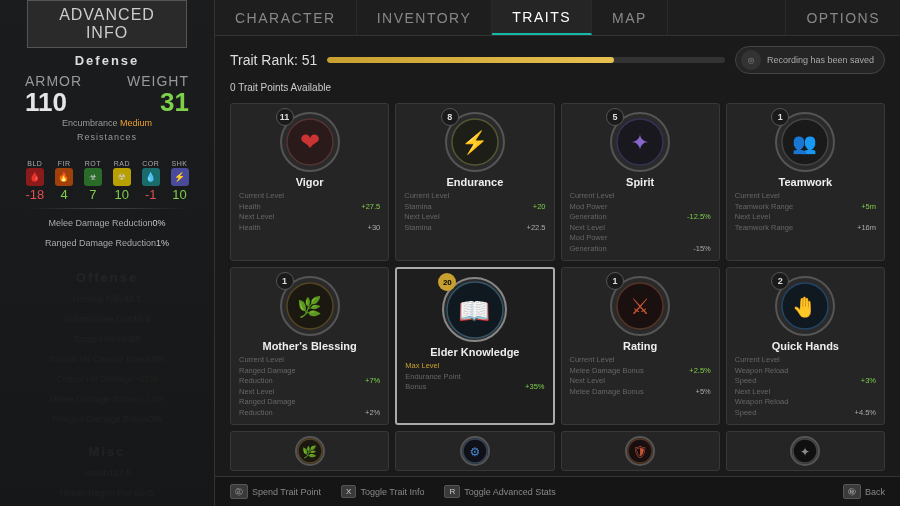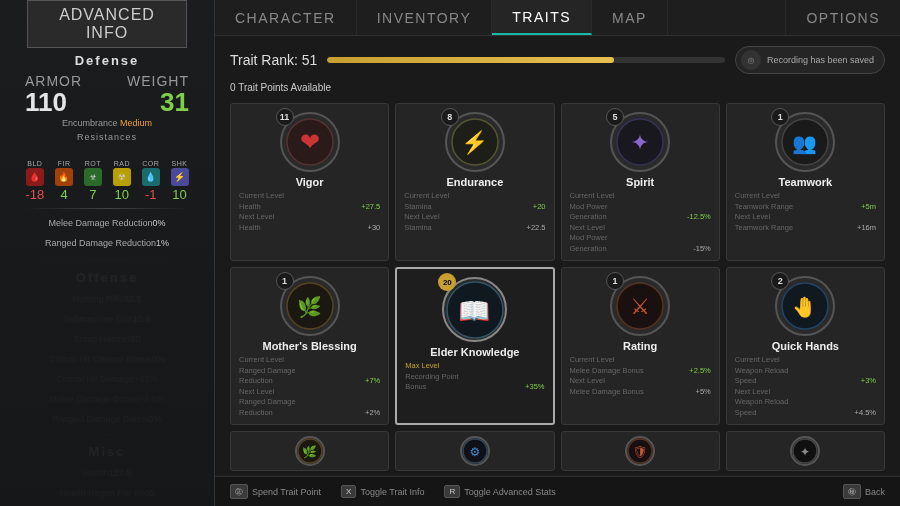--- a/index.html
+++ b/index.html
@@ -843,21 +843,21 @@
           </svg>
         </div>
         <div class="max-level-badge">20</div>
       </div>
       <div class="trait-name">Elder Knowledge</div>
       <div class="trait-info">
         <div class="tinfo-row">
             <span class="tinfo-label" style="color:#c8a030">Max Level</span>
           </div>
         <div class="tinfo-row">
-            <span class="tinfo-label">Recording Point</span>
+            <span class="tinfo-label">Endurance Point</span>
           </div>
         <div class="tinfo-row">
             <span class="tinfo-label">Bonus</span>
             <span class="tinfo-val green">+35%</span>
           </div>
       </div>
     </div>
 
     <div class="trait-card">
       <div class="trait-icon-wrapper">

